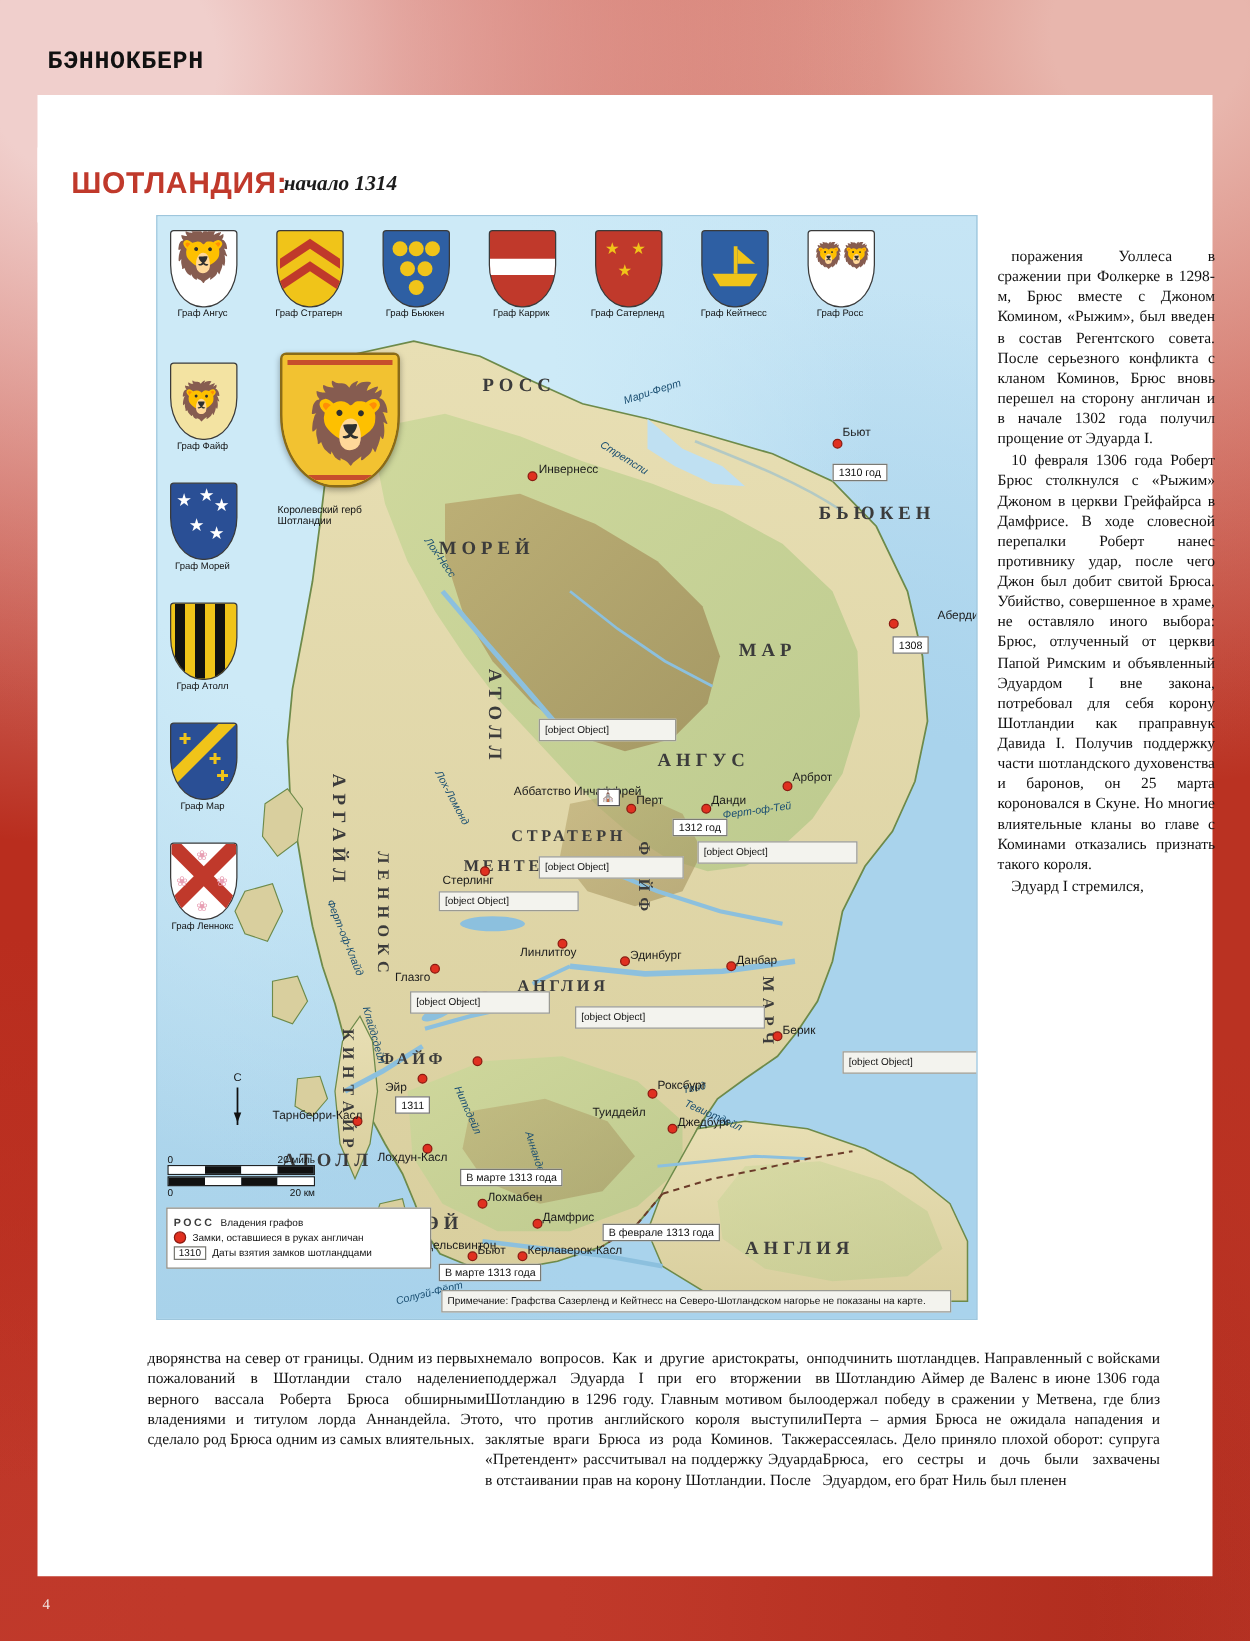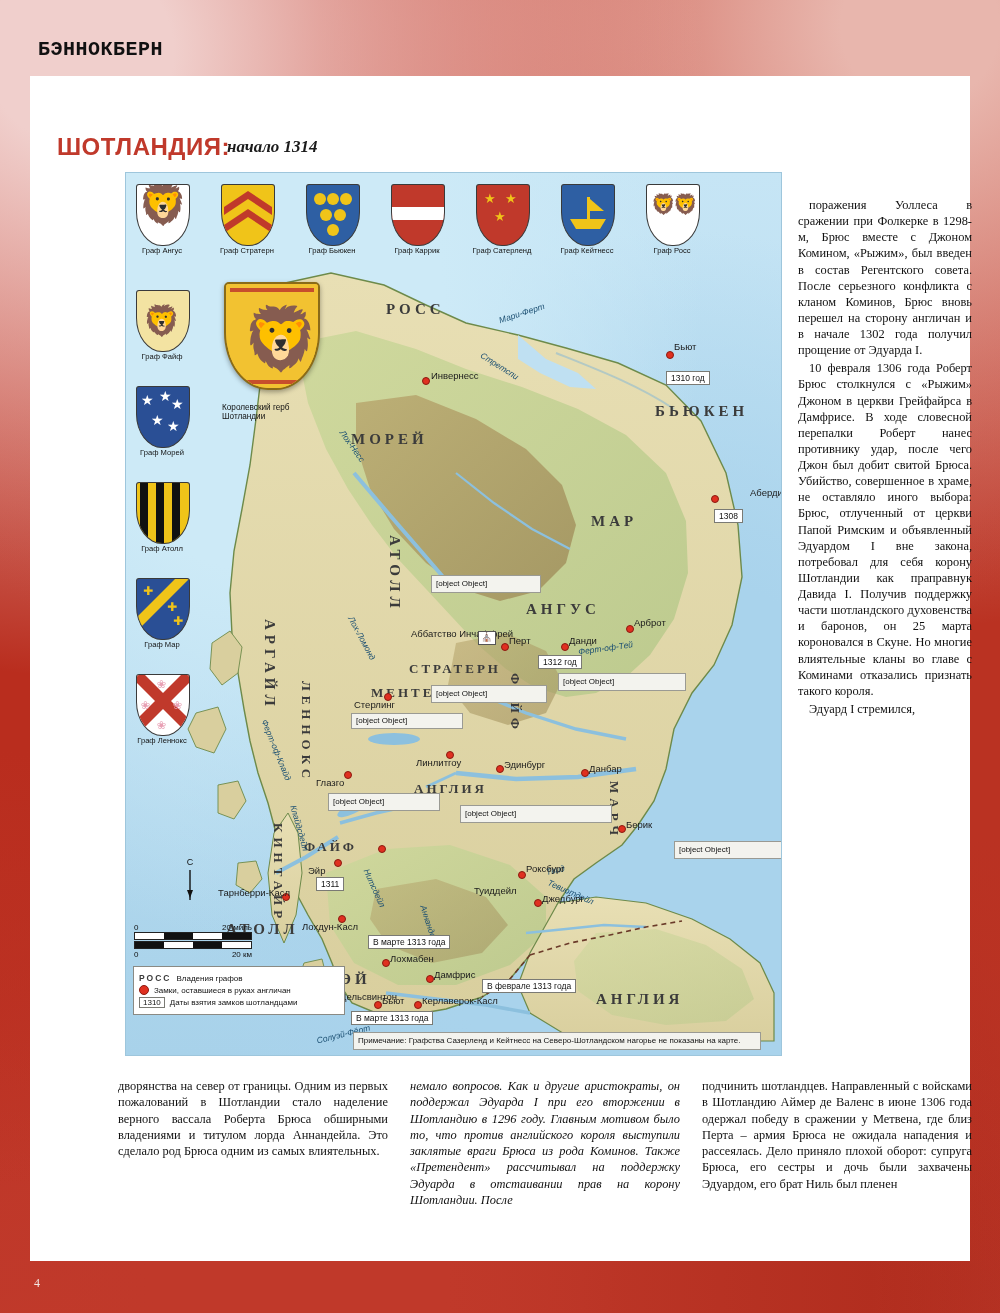--- a/index.html
+++ b/index.html
@@ -147,21 +147,21 @@
   .side-col{
     position:absolute;left:798px;top:185px;width:174px;
     font-size:12.4px;line-height:1.30;text-align:justify;color:#111;
     hyphens:auto;
     margin-top:12px;
   }
   .side-col p{margin:0 0 2px 0;text-indent:11px;}
   
   .bottom-cols{
     position:absolute;left:118px;top:1078px;width:854px;
-    display:flex;gap:22px;
+    display:flex;
   }
   .bcol{width:270px;font-size:12.4px;line-height:1.31;text-align:justify;color:#111;}
   .bcol p{margin:0 0 2px 0;text-indent:13px;}
   
 </style>
 </head>
 <body>
 
 <div class="page-bg"></div>
 
@@ -593,18 +593,18 @@
   <p>поражения Уоллеса в сражении при Фолкерке в 1298-м, Брюс вместе с Джоном Комином, «Рыжим», был введен в состав Регентского совета. После серьезного конфликта с кланом Коминов, Брюс вновь перешел на сторону англичан и в начале 1302 года получил прощение от Эдуарда I.</p>
   <p>10 февраля 1306 года Роберт Брюс столкнулся с «Рыжим» Джоном в церкви Грейфайрса в Дамфрисе. В ходе словесной перепалки Роберт нанес противнику удар, после чего Джон был добит свитой Брюса. Убийство, совершенное в храме, не оставляло иного выбора: Брюс, отлученный от церкви Папой Римским и объявленный Эдуардом I вне закона, потребовал для себя корону Шотландии как праправнук Давида I. Получив поддержку части шотландского духовенства и баронов, он 25 марта коронoвался в Скуне. Но многие влиятельные кланы во главе с Коминами отказались признать такого короля.</p>
   <p>Эдуард I стремился,</p>
 </div>
 
 <div class="bottom-cols">
   <div class="bcol">
     <p style="text-indent:0;">дворянства на север от границы. Одним из первых пожалований в Шотландии стало наделение верного вассала Роберта Брюса обширными владениями и титулом лорда Аннандейла. Это сделало род Брюса одним из самых влиятельных.</p>
   </div>
   <div class="bcol">
-    <p style="text-indent:0;font-style:italic;">немало вопросов. Как и другие аристократы, он поддержал Эдуарда I при его вторжении в Шотландию в 1296 году. Главным мотивом было то, что против английского короля выступили заклятые враги Брюса из рода Коминов. Также «Претендент» рассчитывал на поддержку Эдуарда в отстаивании прав на корону Шотландии. После</p>
+    <p style="text-indent:0;">немало вопросов. Как и другие аристократы, он поддержал Эдуарда I при его вторжении в Шотландию в 1296 году. Главным мотивом было то, что против английского короля выступили заклятые враги Брюса из рода Коминов. Также «Претендент» рассчитывал на поддержку Эдуарда в отстаивании прав на корону Шотландии. После</p>
   </div>
   <div class="bcol">
     <p style="text-indent:0;">подчинить шотландцев. Направленный с войсками в Шотландию Аймер де Валенс в июне 1306 года одержал победу в сражении у Метвена, где близ Перта – армия Брюса не ожидала нападения и рассеялась. Дело приняло плохой оборот: супруга Брюса, его сестры и дочь были захвачены Эдуардом, его брат Ниль был пленен</p>
   </div>
 </div>
 
 </body></html>

